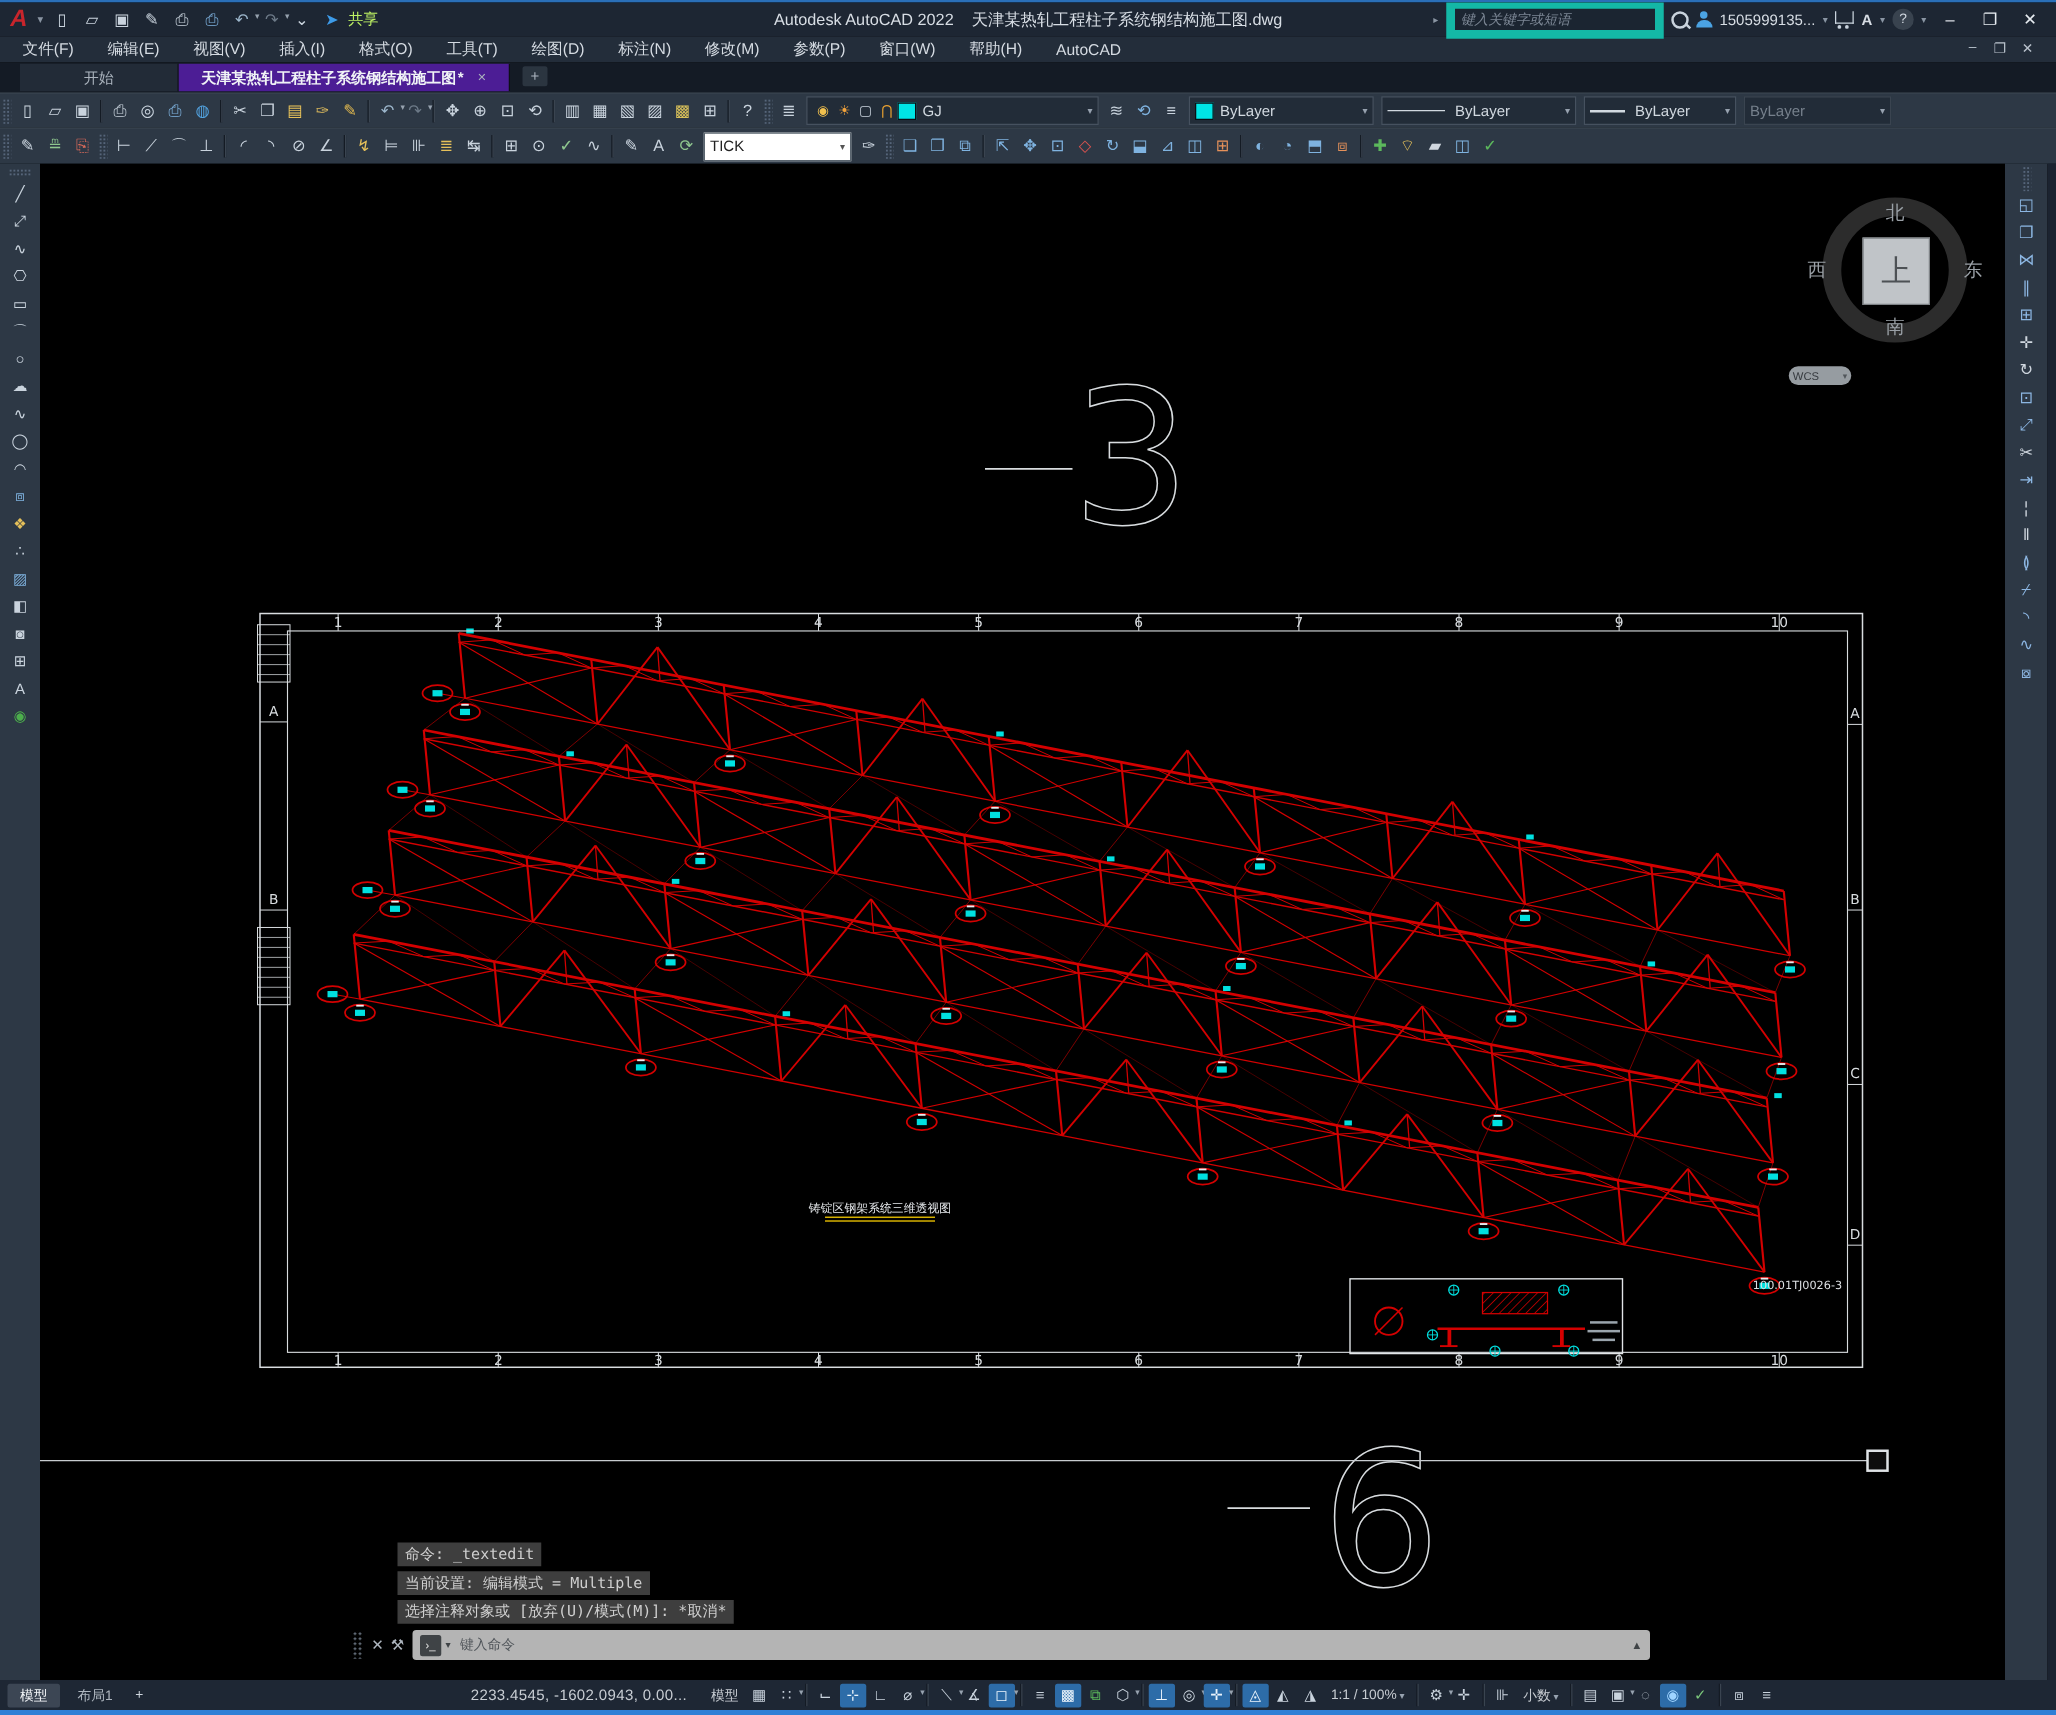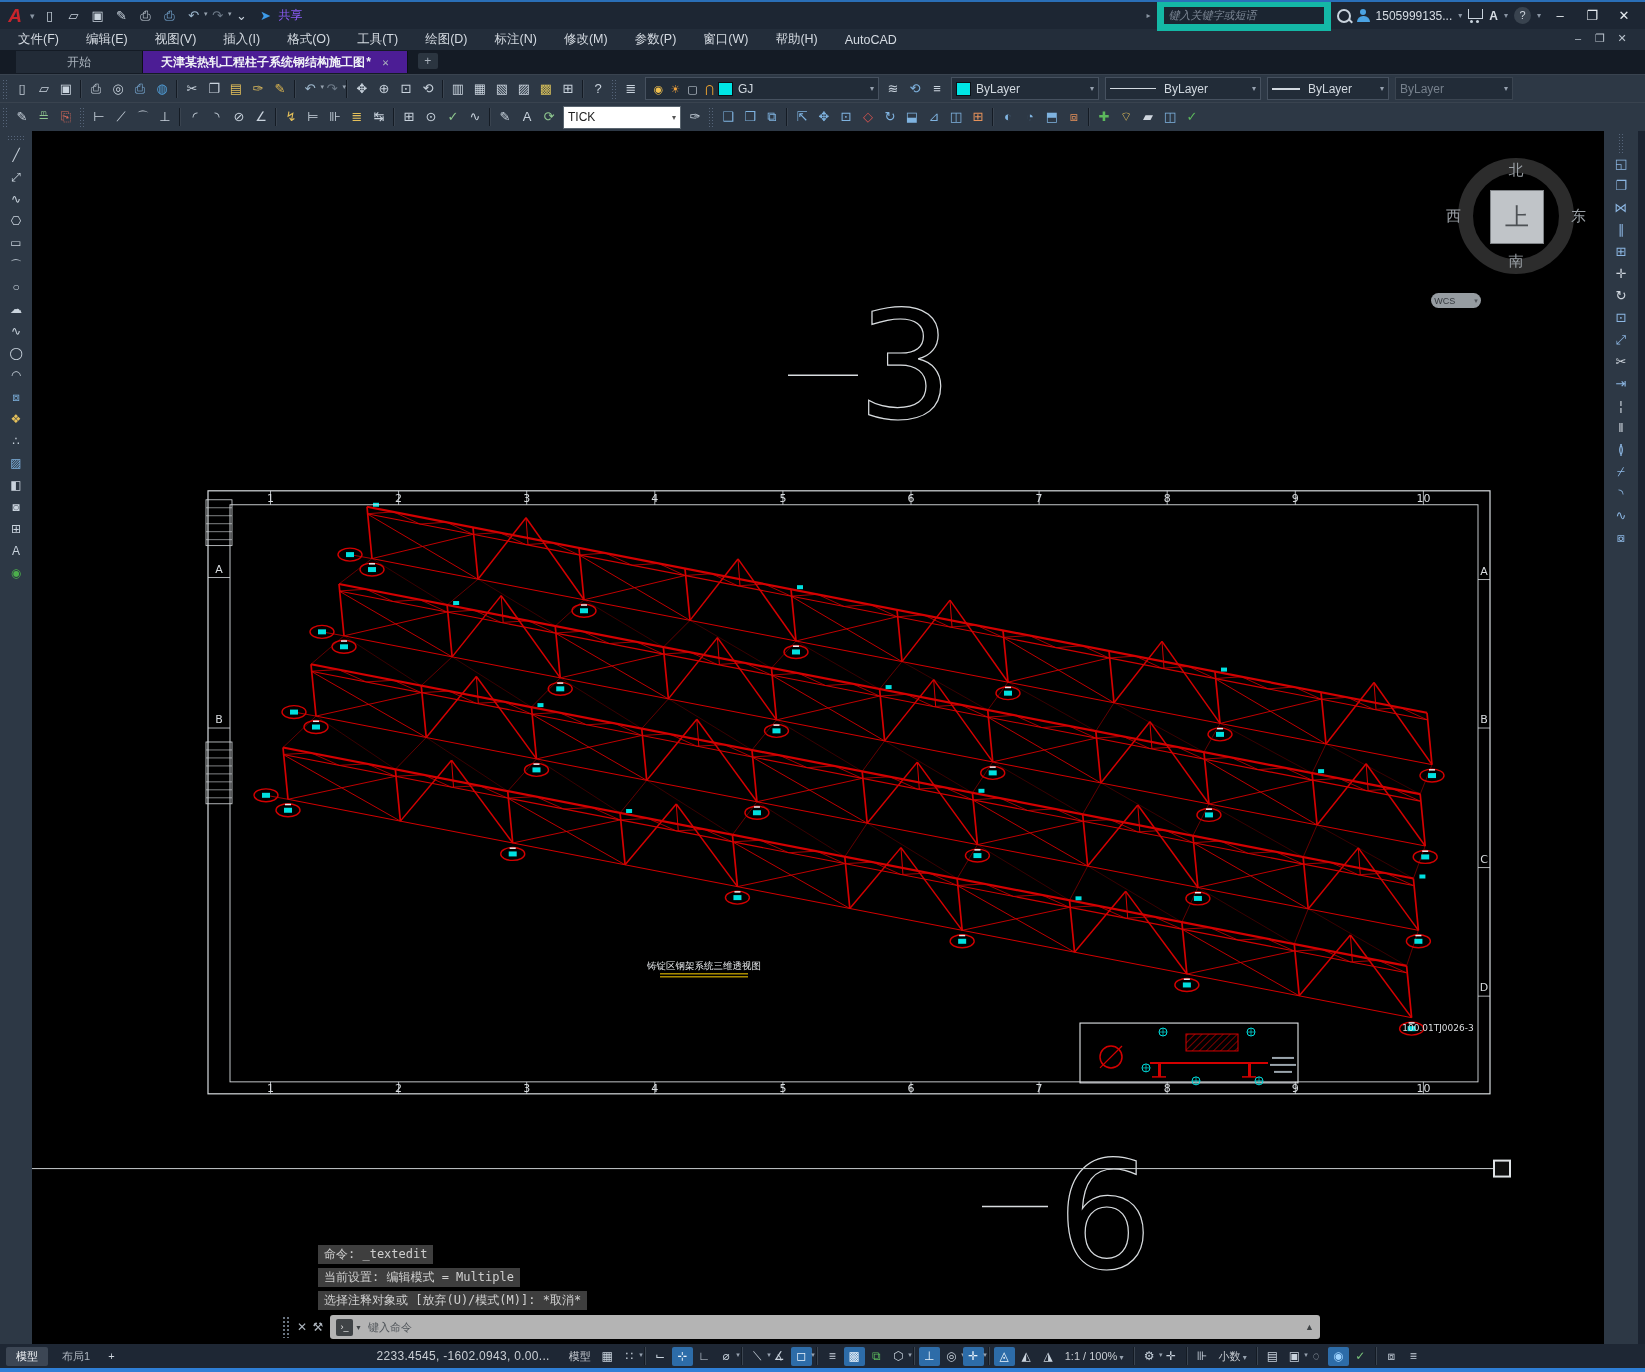--- a/index.html
+++ b/index.html
@@ -12,21 +12,21 @@
     font-weight:bold;font-size:19px;color:#c8252c;font-style:italic;}
   .logo-caret{color:#8a95a3;font-size:9px;margin-right:4px;}
   .qat{display:flex;align-items:center;gap:2px;}
   .tb-icon{width:22px;height:22px;line-height:22px;text-align:center;font-size:13px;color:#c9d3dd;
     position:relative;flex:none;cursor:default;}
   .tb-icon.caret::after{content:"▾";font-size:7px;color:#97a2af;position:absolute;right:-3px;bottom:2px;}
   .tb-icon.active{background:#2d6ca8;border-radius:2px;color:#eaf3fb;}
   .tb-sep{width:1px;height:18px;background:#141b24;border-right:1px solid #3a4450;margin:0 3px;flex:none;}
   .tb-handle{width:7px;height:20px;flex:none;margin:0 2px;
     background-image:radial-gradient(#56657a 1px,transparent 1px);background-size:3px 3px;}
-  .share-label{font-size:12px;color:#8b5cf6;margin-left:2px;}
+  .share-label{font-size:12px;color:#bef264;margin-left:2px;}
   .title-center{position:absolute;left:0;right:0;text-align:center;font-size:13px;color:#d7dde4;pointer-events:none;}
   .title-right{margin-left:auto;display:flex;align-items:center;gap:6px;padding-right:8px;}
   .search-box{width:150px;height:17px;background:#1b2531;border:7px solid #14b8a6;color:#7c8795;
     font-size:11px;font-style:italic;display:flex;align-items:center;padding:0 5px;}
   .lens{width:10px;height:10px;border:2px solid #c9d3dd;border-radius:50%;position:relative;}
   .lens::after{content:"";position:absolute;width:5px;height:2px;background:#c9d3dd;transform:rotate(45deg);right:-4px;bottom:-1px;}
   .person{width:13px;height:13px;position:relative;}
   .person::before{content:"";position:absolute;left:3.5px;top:0;width:6px;height:6px;border-radius:50%;background:#4ba3e3;}
   .person::after{content:"";position:absolute;left:0;bottom:0;width:13px;height:6px;border-radius:6px 6px 0 0;background:#4ba3e3;}
   .cart{width:13px;height:9px;border:1.5px solid #c9d3dd;border-top:none;position:relative;margin-top:-4px;}
@@ -78,21 +78,21 @@
   .vc-n{left:50%;top:-12px;transform:translateX(-50%);}
   .vc-s{left:50%;bottom:-12px;transform:translateX(-50%);}
   .vc-w{left:-27px;top:50%;transform:translateY(-50%);}
   .vc-e{right:-27px;top:50%;transform:translateY(-50%);}
   .vc-face{position:absolute;left:17px;top:17px;width:52px;height:52px;background:#c0c4c8;border:1px solid #7e8286;
     color:#4d5155;font-size:24px;display:flex;align-items:center;justify-content:center;}
   .wcs-pill{position:absolute;left:1399px;top:162px;width:50px;height:15px;background:#a7adb3;border-radius:8px;
     font-size:9px;color:#3c4146;display:flex;align-items:center;justify-content:center;gap:19px;opacity:.9;}
   .wcs-pill .mini{color:#5a6065;font-size:7px;}
   
-  .cmd-overlay{position:absolute;left:250px;bottom:5px;display:flex;flex-direction:column;align-items:flex-start;}
+  .cmd-overlay{position:absolute;left:250px;bottom:16px;display:flex;flex-direction:column;align-items:flex-start;}
   .cmd-history{margin-left:36px;display:flex;flex-direction:column;gap:4px;margin-bottom:5px;}
   .cmd-chip{background:#3e3e3e;color:#cfcfcf;font-family:"DejaVu Sans Mono","Liberation Mono",monospace;
     font-size:12px;padding:1px 6px;width:fit-content;}
   .cmd-bar{display:flex;align-items:center;}
   .cmd-grip{width:8px;height:22px;margin-right:4px;
     background-image:radial-gradient(#6a7582 1px,transparent 1px);background-size:4px 4px;}
   .cmd-x,.cmd-tool{color:#aeb6bf;font-size:12px;width:16px;text-align:center;}
   .cmd-field{width:978px;height:24px;background:#b4b4b4;border-radius:3px;display:flex;align-items:center;
     padding:0 6px;margin-left:4px;}
   .prompt-box{width:17px;height:17px;background:#3f4346;color:#e8e8e8;font-size:9px;text-align:center;
@@ -129,20 +129,24 @@
         <span class="tb-icon">▣</span>
         <span class="tb-icon">✎</span>
         <span class="tb-icon">⎙</span>
         <span class="tb-icon" style="color: rgb(127, 179, 224);">⎙</span>
         <span class="tb-icon caret" style="color: rgb(157, 183, 204);">↶</span>
         <span class="tb-icon caret" style="color: rgb(109, 122, 136);">↷</span>
         <span class="tb-icon">⌄</span>
         <span class="tb-icon" style="color: rgb(61, 155, 233);">➤</span>
       </div>
     <span class="share-label">共享</span>
+    <div class="title-center">
+      <span>Autodesk AutoCAD 2022</span>&nbsp;&nbsp;&nbsp;
+      <span>天津某热轧工程柱子系统钢结构施工图.dwg</span>
+    </div>
     <div class="title-right">
       <span class="mini">▸</span>
       <div class="search-box">
         <span>键入关键字或短语</span>
       </div>
       <span class="lens"></span>
       <span class="person"></span>
       <span class="acct">1505999135...</span>
       <span class="mini">▾</span>
       <span class="cart"></span>

